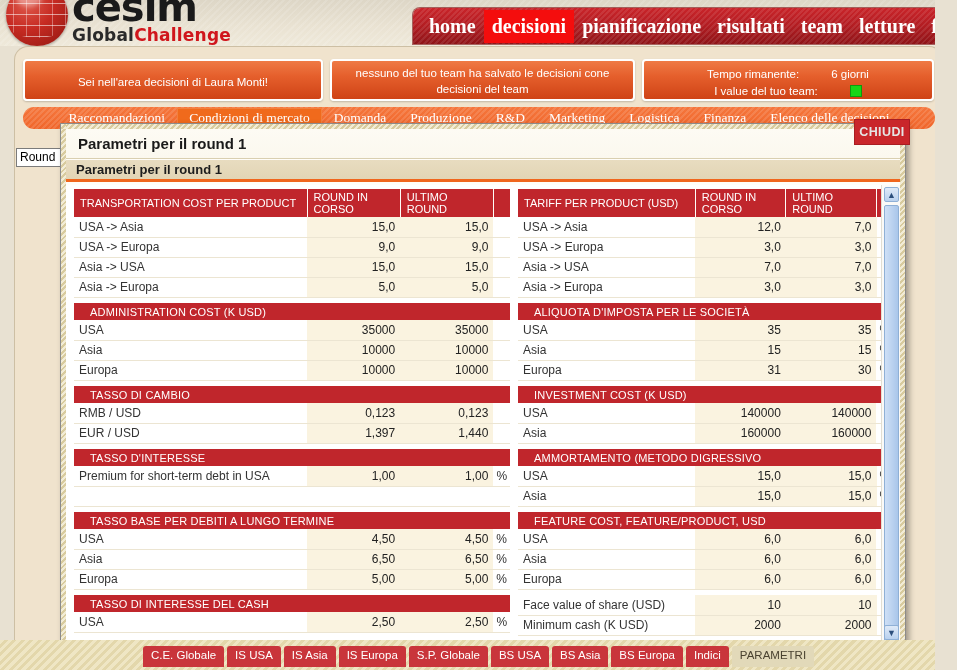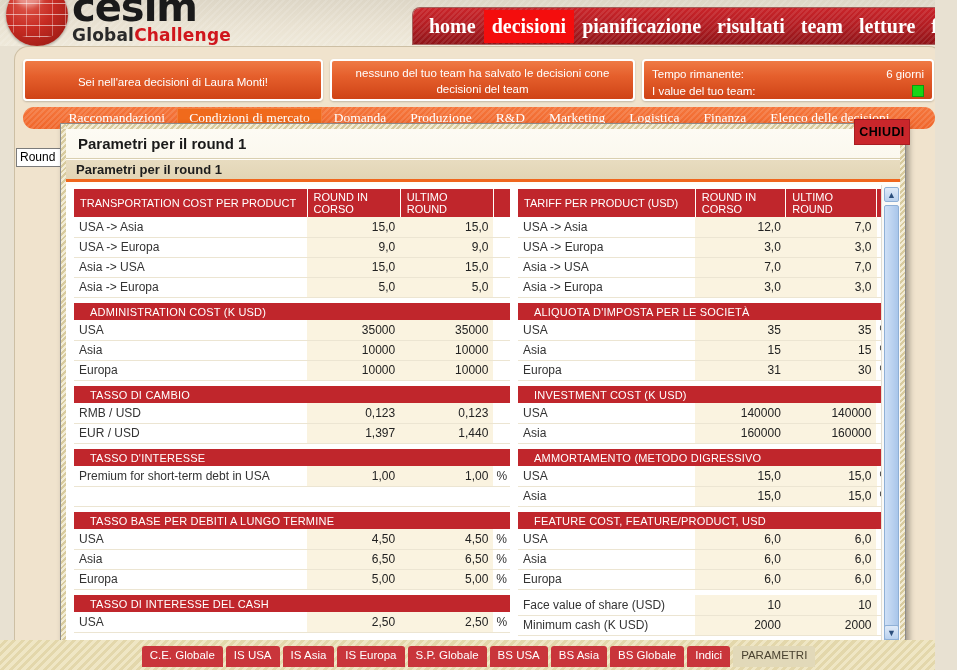--- a/index.html
+++ b/index.html
@@ -80,21 +80,21 @@
   .inforow { position:absolute; left:8px; top:12px; width:912px; height:42px; display:flex; gap:7px; }
   .infobox {
     border:2px solid #fff; border-radius:4px;
     background: linear-gradient(to bottom, #ef7a45 0%, #e55f2c 40%, #cf4316 100%);
     color:#fff; font-size:11.5px; padding:4px 8px 0; text-align:center;
     box-shadow: 0 1px 2px rgba(0,0,0,.2);
   }
   .infobox.b1 { width:300px; display:flex; align-items:center; justify-content:center; }
   .infobox.b2 { width:305px; display:flex; align-items:center; justify-content:center; line-height:1.35; }
   .infobox.b3 { width:292px; text-align:left; position:relative; padding-top:5px; }
-  .ib3-line { display:flex; justify-content:space-between; align-items:center; line-height:1.45;gap:32px; }
+  .ib3-line { display:flex; justify-content:center; align-items:center; line-height:1.45;gap:32px; }
   .greenbox { width:12px; height:12px; background:#17d617; border:1px solid #0e9a0e; }
 
   
   .subnav {
     position:absolute; left:8px; top:60px; width:912px; height:22px;
     background: linear-gradient(to bottom, #f5763c 0%, #f0662b 100%);
     border-radius: 11px; display:flex; align-items:center; justify-content:center; gap:0px;
     overflow:hidden;
   }
   .subnav:before{
@@ -139,21 +139,21 @@
     background: linear-gradient(to bottom,#fdfbf4 0%, #fbf8ee 100%);
     border-bottom:1px solid #d9cfb0;
     display:flex; align-items:center;
   }
   .modal-title .t {
     font-size:15px; font-weight:bold; color:#1a1a1a; padding-left:12px;
     font-family:"Liberation Sans", sans-serif;
   }
   .chiudi {
     position:absolute; right:-5px; top:-5px; width:56px; height:26px;
-    background:#c9262b; color:#000000; font-size:12.5px; font-weight:bold;
+    background:#c9262b; color:#e5e5e5; font-size:12.5px; font-weight:bold;
     display:flex; align-items:center; justify-content:center;
     border:1px solid #a81d22; letter-spacing:.4px; cursor:pointer; z-index:12;
   }
 
   .sheet-head {
     position:absolute; left:0; top:31px; width:100%; height:22px;
     background: linear-gradient(to bottom,#e8dcc0 0%, #e2d5b5 100%);
     display:flex; align-items:center;
     border-bottom:3px solid #f0661d;
   }
@@ -708,18 +708,18 @@
 
   <div class="bottomstrip"></div>
   <div class="bottomtabs" id="bottom-tabs">
       <div class="btab">C.E. Globale</div>
       <div class="btab">IS USA</div>
       <div class="btab">IS Asia</div>
       <div class="btab">IS Europa</div>
       <div class="btab">S.P. Globale</div>
       <div class="btab">BS USA</div>
       <div class="btab">BS Asia</div>
-      <div class="btab">BS Globale</div>
+      <div class="btab">BS Europa</div>
       <div class="btab">Indici</div>
       <div class="btab active">PARAMETRI</div>
     </div>
 
 </div>
 
 </body></html>

